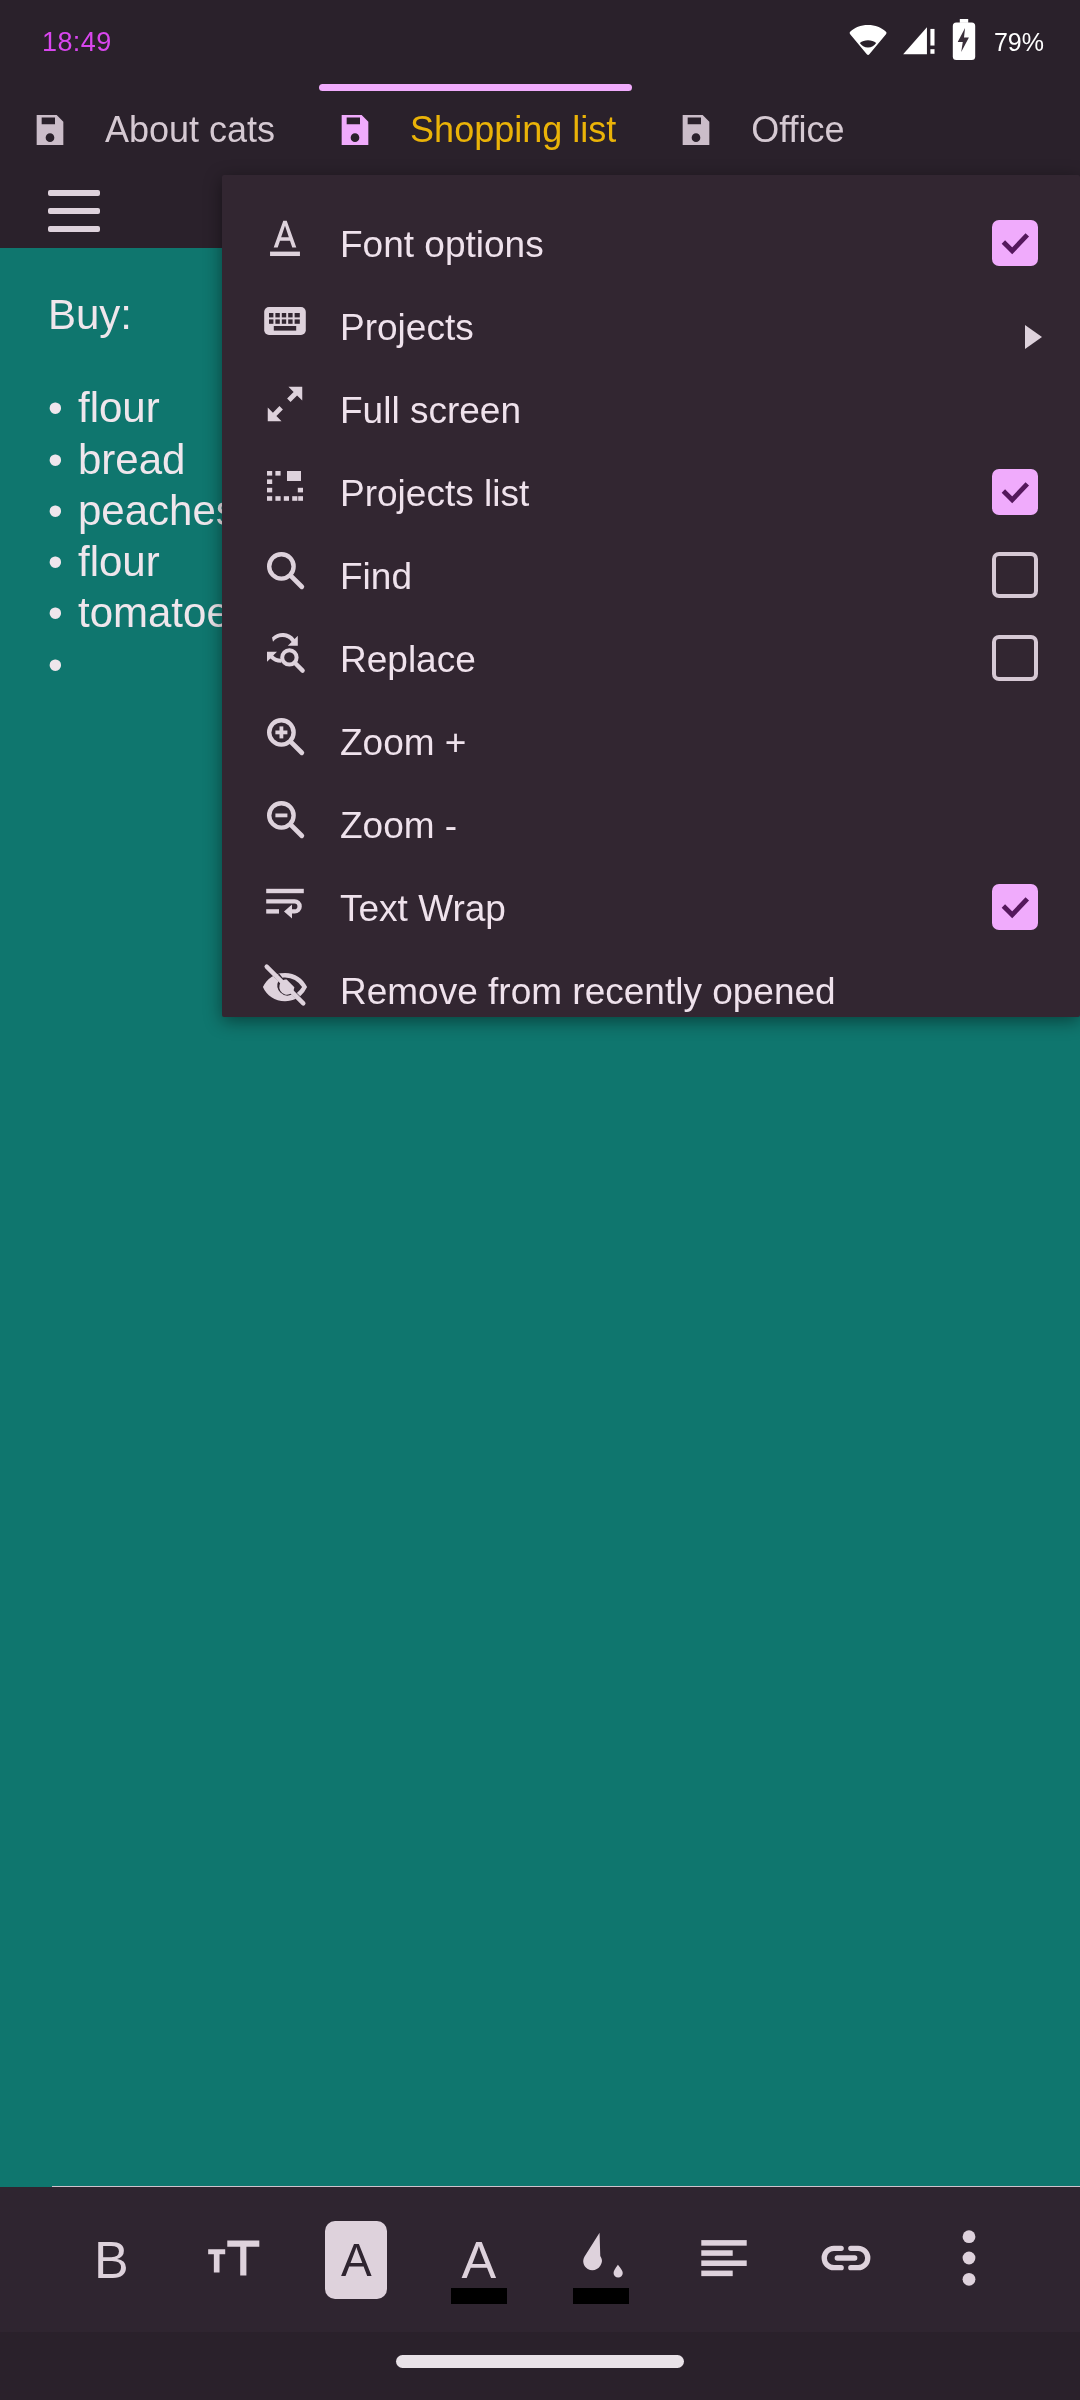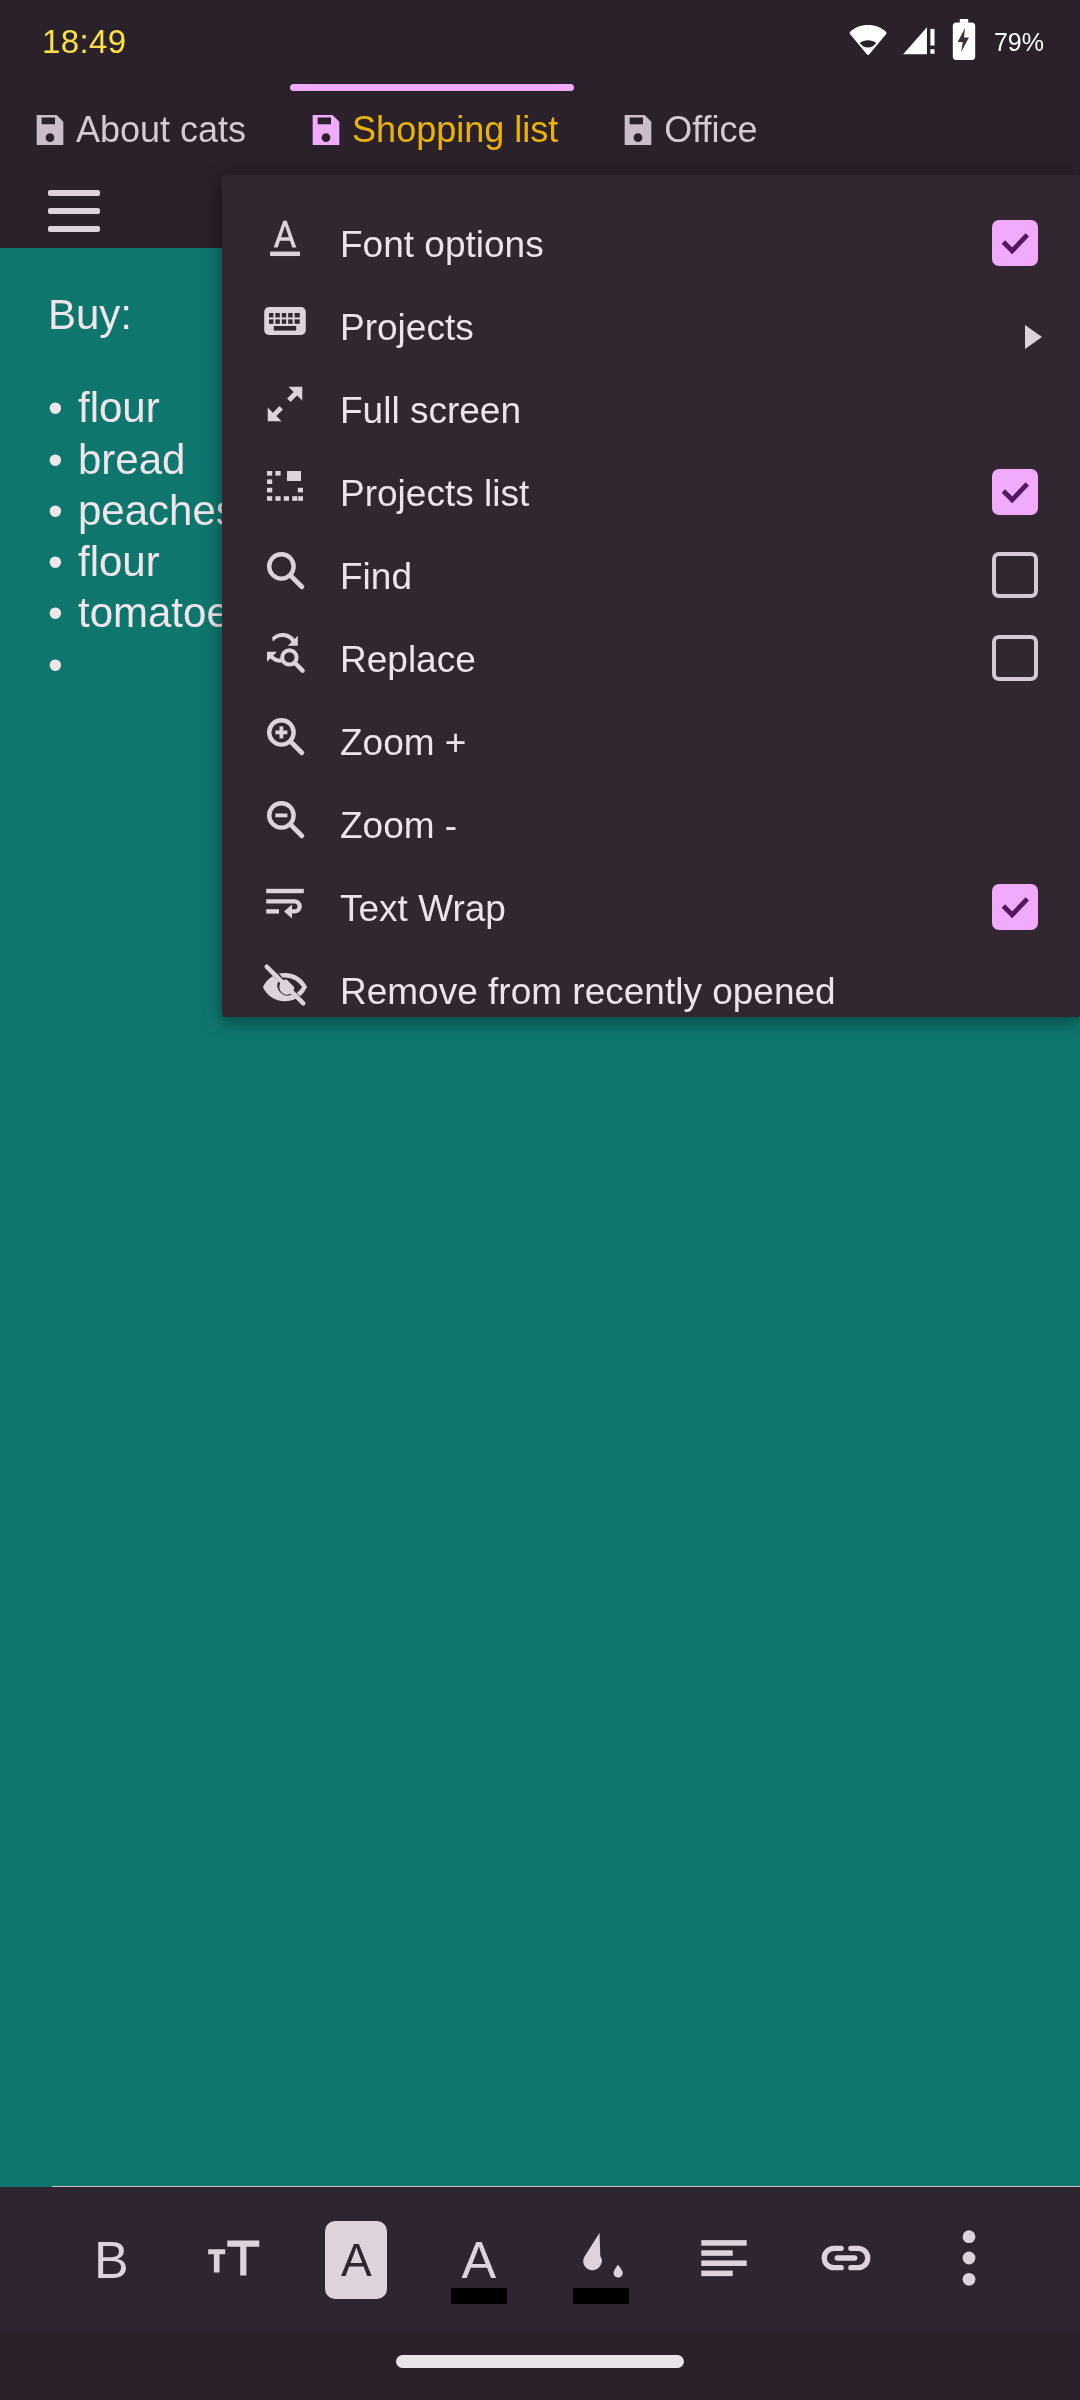--- a/index.html
+++ b/index.html
@@ -17,34 +17,34 @@
 
   
   #status-bar {
     position: absolute; left: 0; top: 0;
     width: 1080px; height: 84px;
     display: flex; align-items: center;
     justify-content: space-between;
     padding: 0 36px 0 42px;
     color: #ffffff;
   }
-  #status-clock { font-size: 33px; letter-spacing: .4px; color:#fde047; }
+  #status-clock { font-size: 27px; letter-spacing: .4px; color:#d946ef; }
   #status-right { display: flex; align-items: center; gap: 12px; }
   #status-battery-text { font-size: 25px; color:#fff; margin-left: 4px; }
 
   
   #tab-bar {
     position: absolute; left: 0; top: 84px;
     width: 1080px; height: 92px;
     display: flex; align-items: flex-end;
   }
   .tab {
     flex: 0 0 auto;
     height: 92px;
-    display: flex; align-items: center; gap: 6px;
+    display: flex; align-items: center; gap: 35px;
     padding: 0 30px;
     position: relative;
   }
   .tab-label { font-size: 36px; color: #d5c9d2; white-space: nowrap; }
   .tab.active .tab-label { color: #eab308; }
   .tab-indicator {
     position: absolute; top: 0; left: 14px; right: 14px;
     height: 7px; border-radius: 4px; background: #f0abfc;
   }
 

